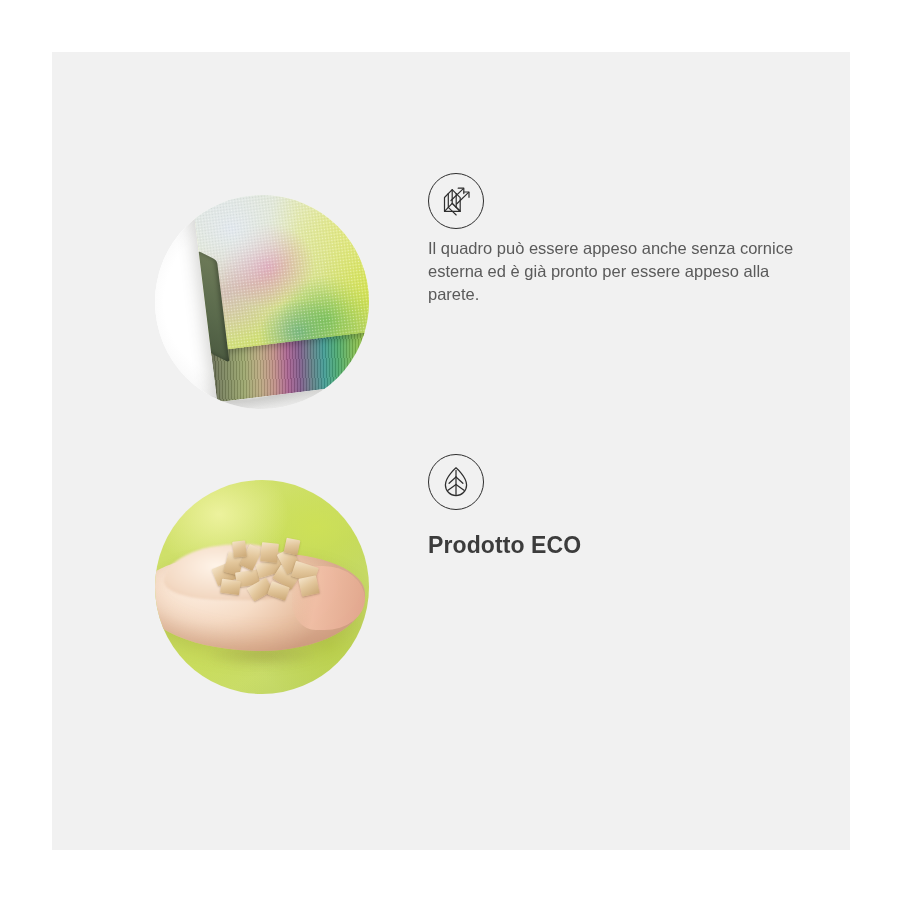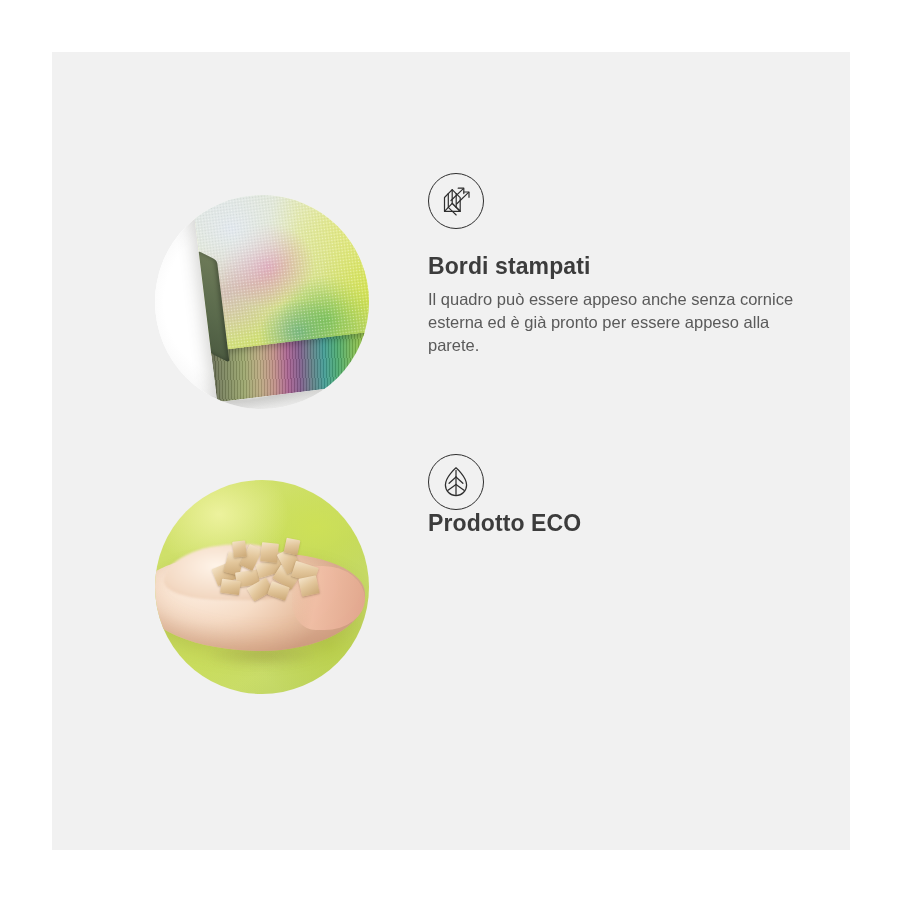--- a/index.html
+++ b/index.html
@@ -242,21 +242,21 @@
   .feature-title {
     margin: 0;
     padding: 0;
     font-size: 23px;
     font-weight: 600;
     color: #3c3c3c;
     letter-spacing: 0.1px;
     white-space: nowrap;
   }
   .feature-1 .feature-title { margin-top: 24px; }
-  .feature-2 .feature-title { }
+  .feature-2 .feature-title { margin-top: 22px; }
 
   .feature-desc {
     margin: 0;
     padding: 0;
     margin-top: 8px;
     font-size: 16.5px;
     line-height: 23px;
     color: #5a5a5a;
     width: 366px;
   }
@@ -292,21 +292,20 @@
             <path d="M9.3 9.6 L9.3 23.3"></path>
             <path d="M17.2 9.6 L17.2 23.4"></path>
             <path d="M9.3 23.3 L17.2 31.0" stroke-width="1.1"></path>
 
             <path d="M12.0 16.5 L24.4 4.6"></path>
             <path d="M19.2 4.2 L24.8 4.2 L24.8 9.6"></path>
             <path d="M17.6 20.0 L29.6 8.4"></path>
             <path d="M24.6 8.0 L30.0 8.0 L30.0 13.3"></path>
           </svg>
         </div>
-        <h2 class="feature-title">Bordi stampati</h2>
         <p class="feature-desc">Il quadro può essere appeso anche senza cornice esterna ed è già pronto per essere appeso alla parete.</p>
       </div>
     </div>
 
     <div class="feature feature-2">
 
       <div class="photo-wrap">
         <div class="photo photo-eco">
           <div class="grass"></div>
           <div class="shadow-under"></div>

